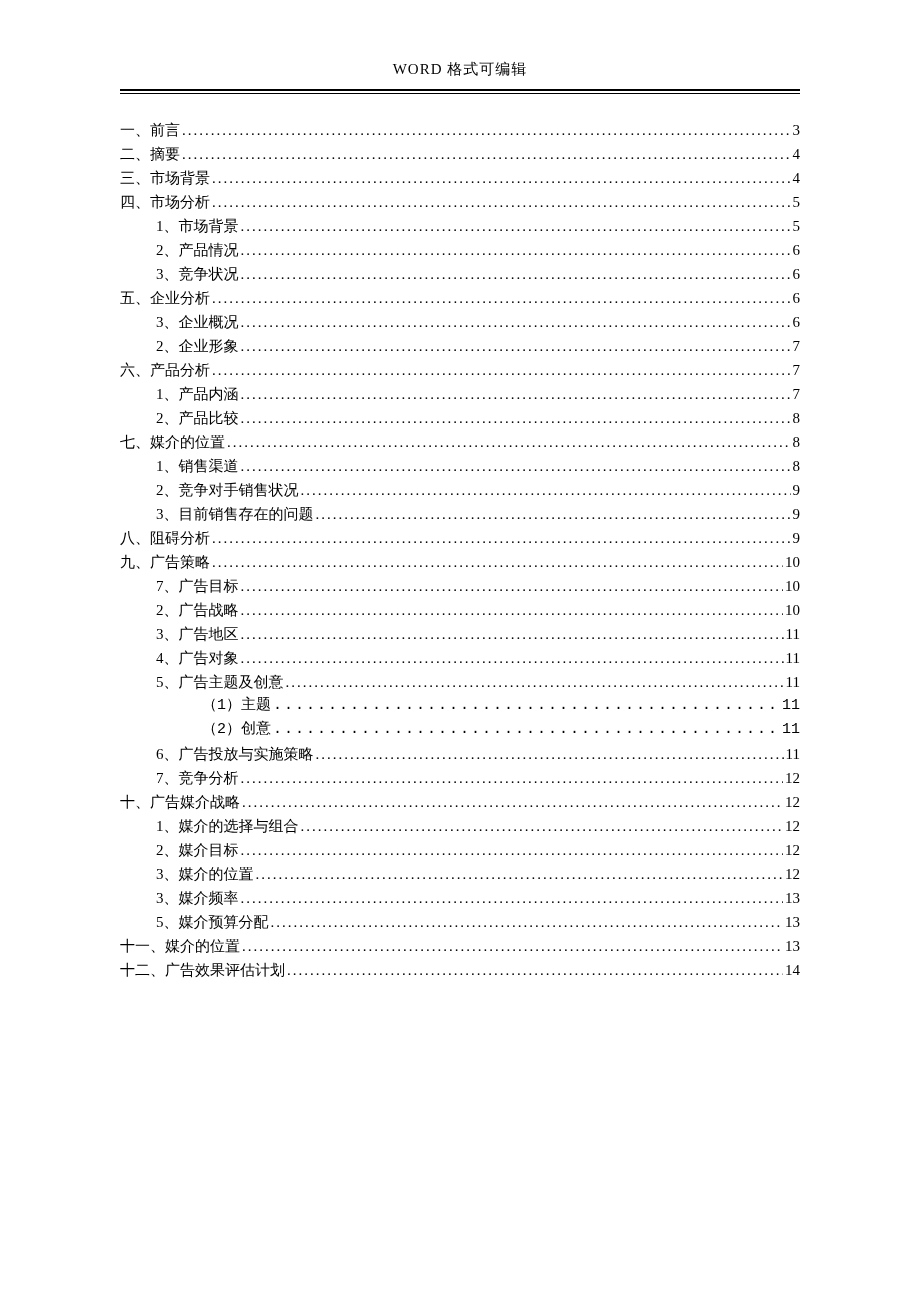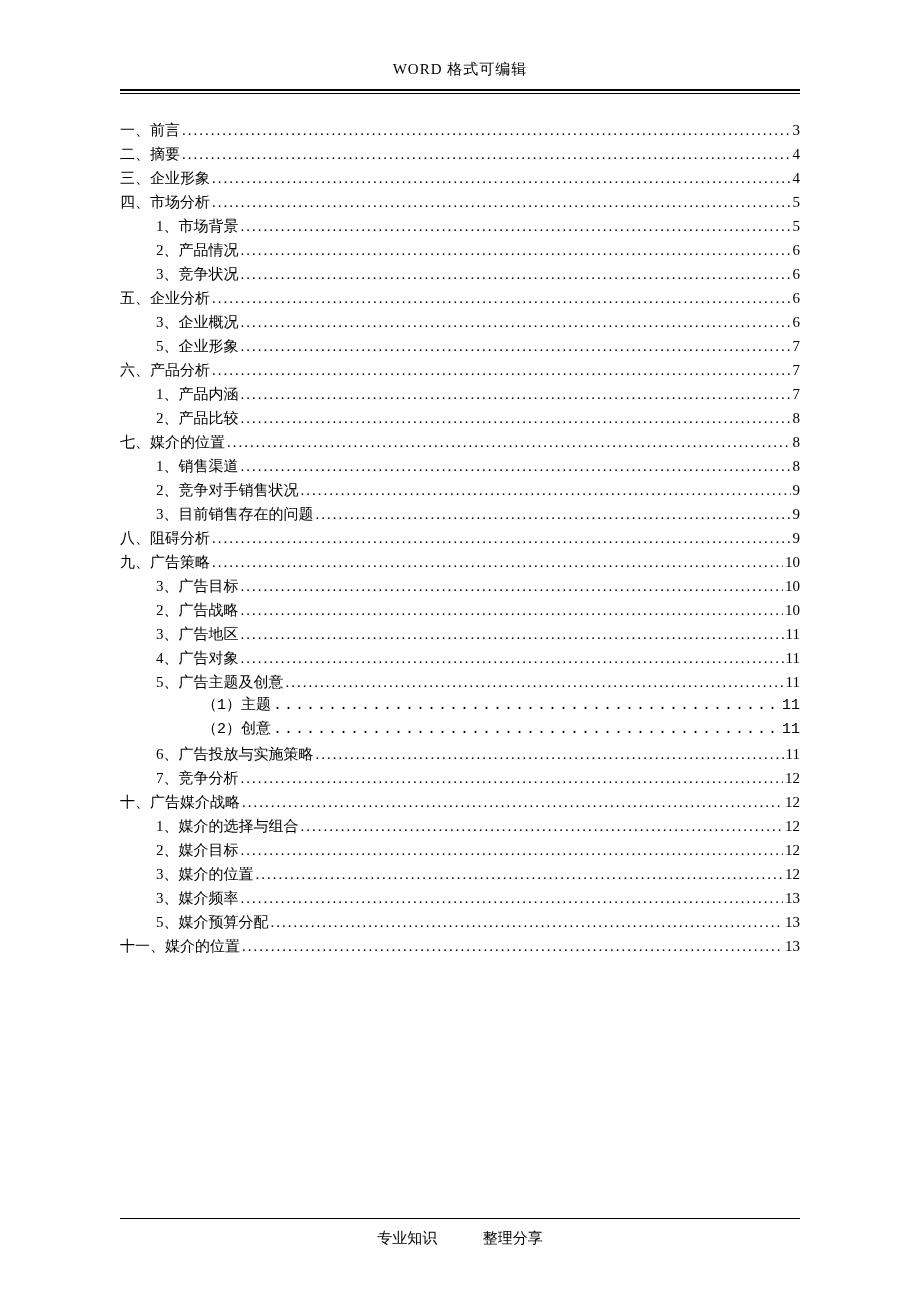--- a/index.html
+++ b/index.html
@@ -88,21 +88,21 @@
         <span class="toc-label">一、前言</span>
         <span class="toc-dots"></span>
         <span class="toc-page">3</span>
       </div>
       <div class="toc-row indent-0">
         <span class="toc-label">二、摘要</span>
         <span class="toc-dots"></span>
         <span class="toc-page">4</span>
       </div>
       <div class="toc-row indent-0">
-        <span class="toc-label">三、企业形象</span>
+        <span class="toc-label">三、市场背景</span>
         <span class="toc-dots"></span>
         <span class="toc-page">4</span>
       </div>
       <div class="toc-row indent-0">
         <span class="toc-label">四、市场分析</span>
         <span class="toc-dots"></span>
         <span class="toc-page">5</span>
       </div>
       <div class="toc-row indent-1">
         <span class="toc-label">1、市场背景</span>
@@ -123,21 +123,21 @@
         <span class="toc-label">五、企业分析</span>
         <span class="toc-dots"></span>
         <span class="toc-page">6</span>
       </div>
       <div class="toc-row indent-1">
         <span class="toc-label">3、企业概况</span>
         <span class="toc-dots"></span>
         <span class="toc-page">6</span>
       </div>
       <div class="toc-row indent-1">
-        <span class="toc-label">5、企业形象</span>
+        <span class="toc-label">2、企业形象</span>
         <span class="toc-dots"></span>
         <span class="toc-page">7</span>
       </div>
       <div class="toc-row indent-0">
         <span class="toc-label">六、产品分析</span>
         <span class="toc-dots"></span>
         <span class="toc-page">7</span>
       </div>
       <div class="toc-row indent-1">
         <span class="toc-label">1、产品内涵</span>
@@ -173,21 +173,21 @@
         <span class="toc-label">八、阻碍分析</span>
         <span class="toc-dots"></span>
         <span class="toc-page">9</span>
       </div>
       <div class="toc-row indent-0">
         <span class="toc-label">九、广告策略</span>
         <span class="toc-dots"></span>
         <span class="toc-page">10</span>
       </div>
       <div class="toc-row indent-1">
-        <span class="toc-label">3、广告目标</span>
+        <span class="toc-label">7、广告目标</span>
         <span class="toc-dots"></span>
         <span class="toc-page">10</span>
       </div>
       <div class="toc-row indent-1">
         <span class="toc-label">2、广告战略</span>
         <span class="toc-dots"></span>
         <span class="toc-page">10</span>
       </div>
       <div class="toc-row indent-1">
         <span class="toc-label">3、广告地区</span>
@@ -252,22 +252,21 @@
       <div class="toc-row indent-1">
         <span class="toc-label">5、媒介预算分配</span>
         <span class="toc-dots"></span>
         <span class="toc-page">13</span>
       </div>
       <div class="toc-row indent-0">
         <span class="toc-label">十一、媒介的位置</span>
         <span class="toc-dots"></span>
         <span class="toc-page">13</span>
       </div>
+      <div class="toc-row indent-0">
+        <span class="toc-label">十二、广告效果评估计划</span>
+        <span class="toc-dots"></span>
+        <span class="toc-page">14</span>
+      </div>
     </div>
 
-  <div class="footer">
-    <div class="footer-rule"></div>
-    <span>专业知识</span>
-    <span class="footer-gap"></span>
-    <span>整理分享</span>
-  </div>
 
 </div>
 
 </body></html>

